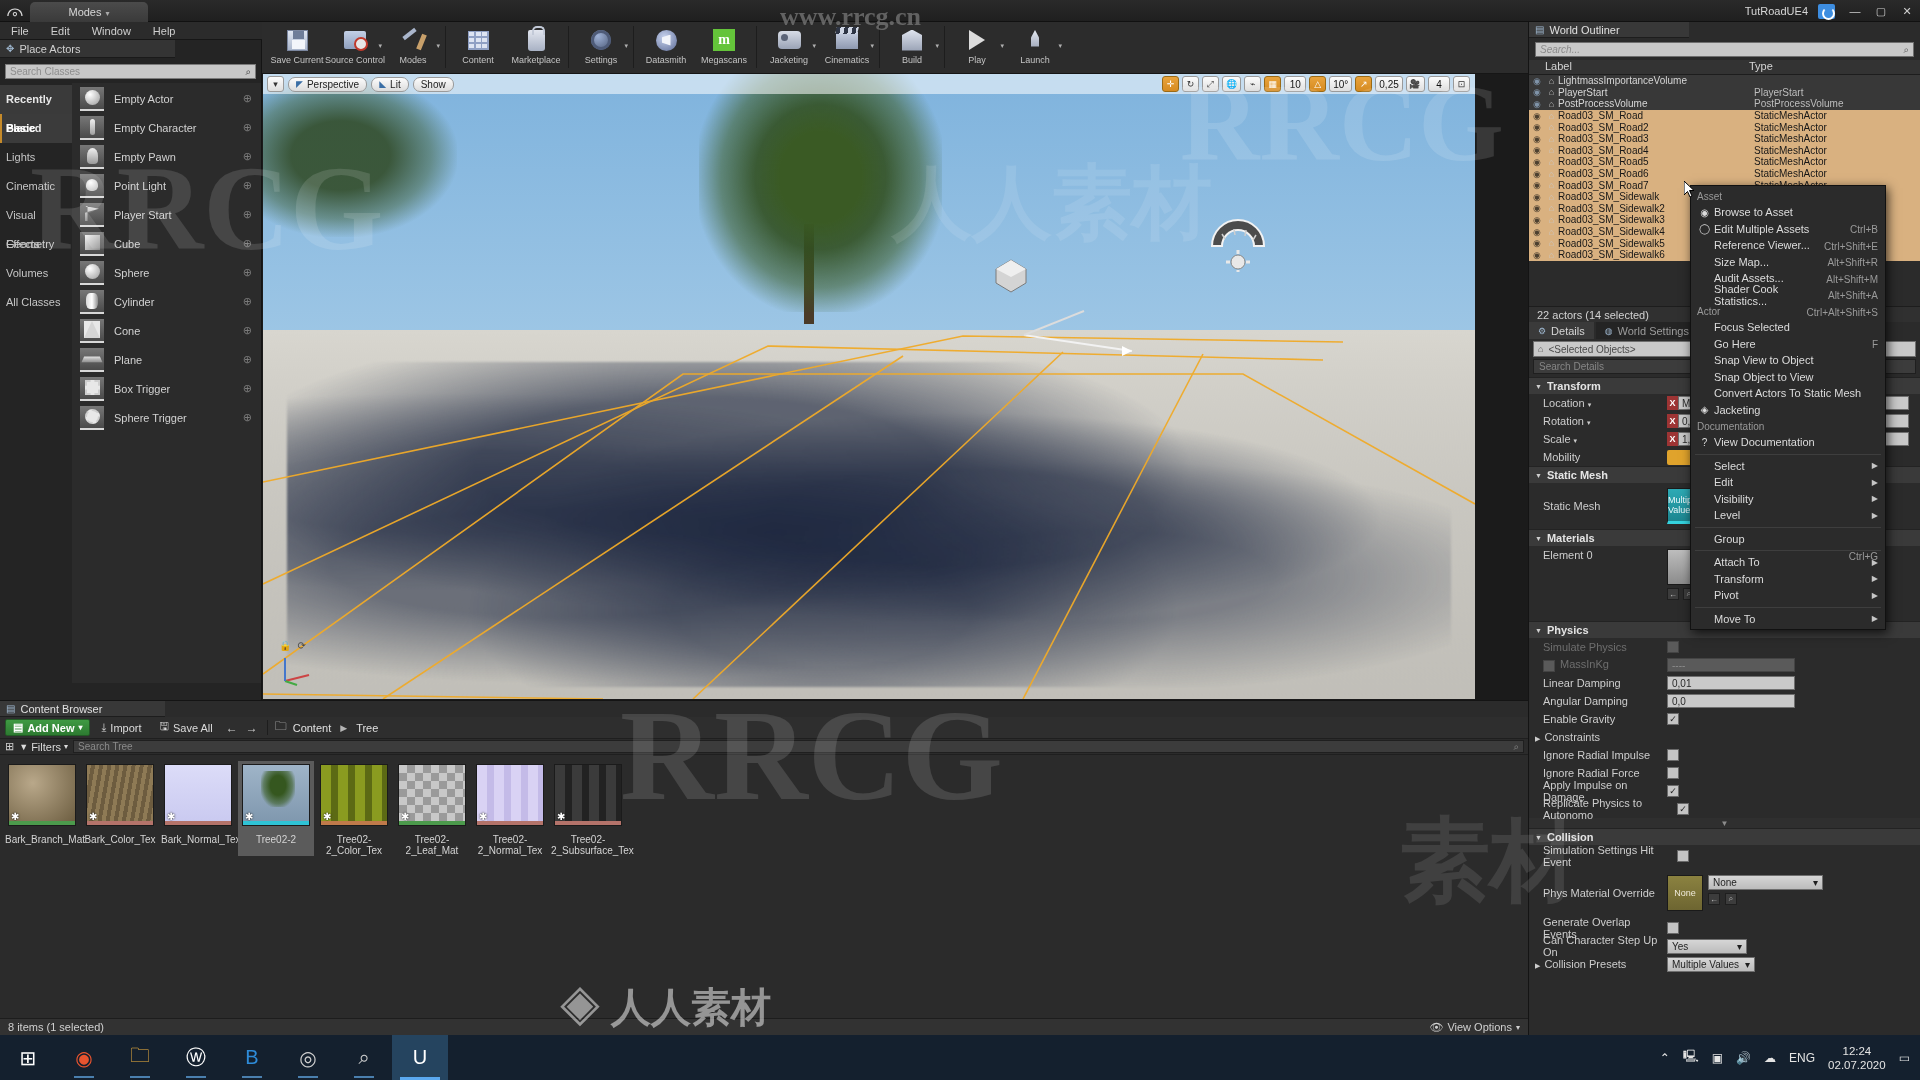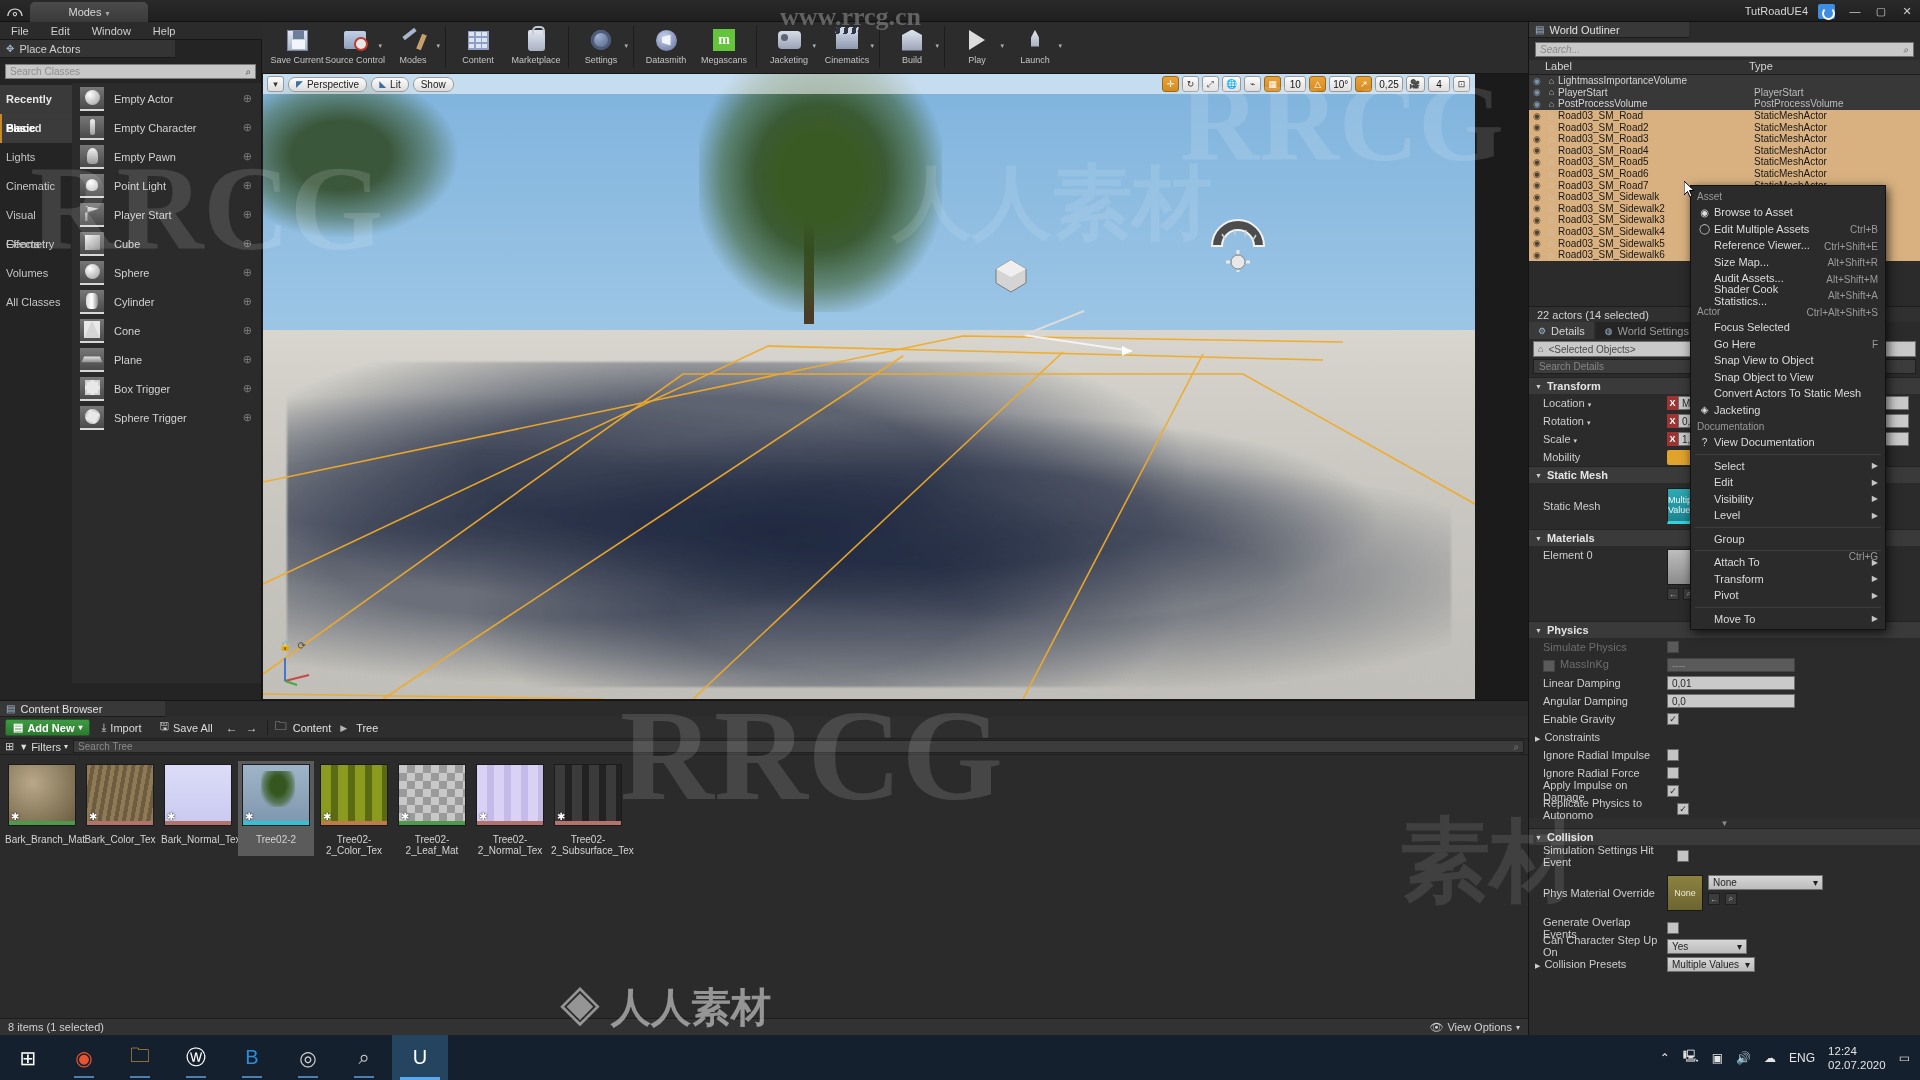--- a/index.html
+++ b/index.html
@@ -276,21 +276,21 @@
   #viewopts { display:flex; align-items:center; gap:4px; }
 
   
   #taskbar { position:absolute; left:0; bottom:0; width:1920px; height:45px; background:#14202e; display:flex; align-items:center; }
   #tb-left { display:flex; align-items:center; height:45px; }
   .tbi { width:56px; height:45px; display:flex; align-items:center; justify-content:center; position:relative; }
   .tbi.active { background:#25445f; }
   .tbi.active:after { content:""; position:absolute; left:8px; bottom:0; width:40px; height:3px; background:#5aa9f0; }
   .tbi.open:after { content:""; position:absolute; left:18px; bottom:2px; width:20px; height:2px; background:#4a7fae; }
   #tb-right { margin-left:auto; display:flex; align-items:center; height:45px; padding-right:10px; gap:13px; color:#e4e4e4; font-size:12px; }
-  #tb-clock { text-align:left; line-height:14px; font-size:11.5px; }
+  #tb-clock { text-align:center; line-height:14px; font-size:11.5px; }
 
   .wm { position:absolute; color:rgba(255,255,255,.13); font-weight:bold; pointer-events:none;
         font-family:"Liberation Serif", serif; user-select:none; z-index:40; }
   .wm2 { position:absolute; color:rgba(255,255,255,.10); font-weight:bold; pointer-events:none; z-index:40;}
 </style>
 </head>
 <body>
 
 <div id="app">
 

